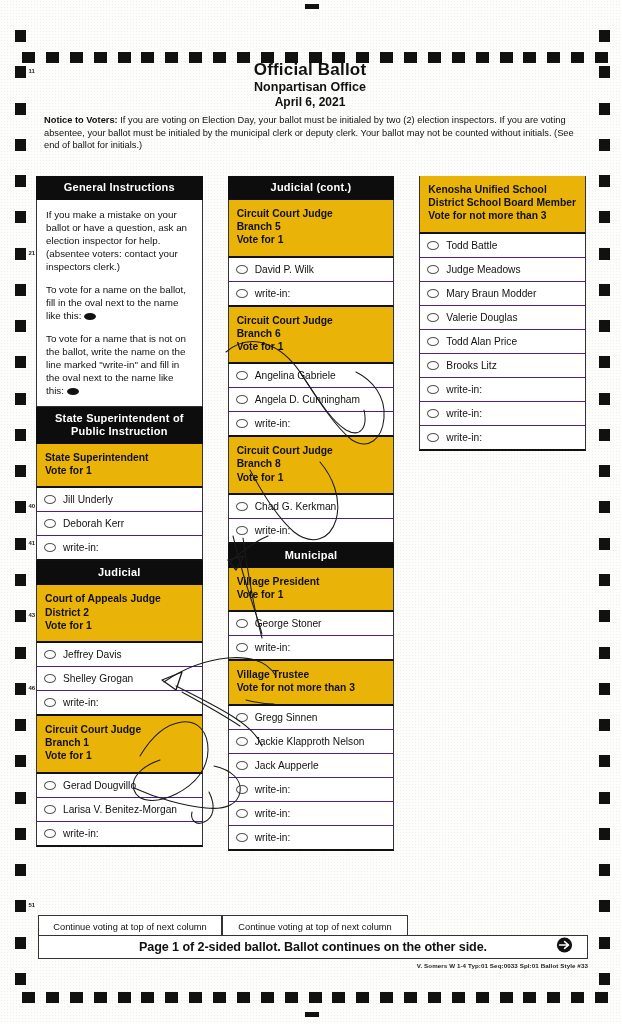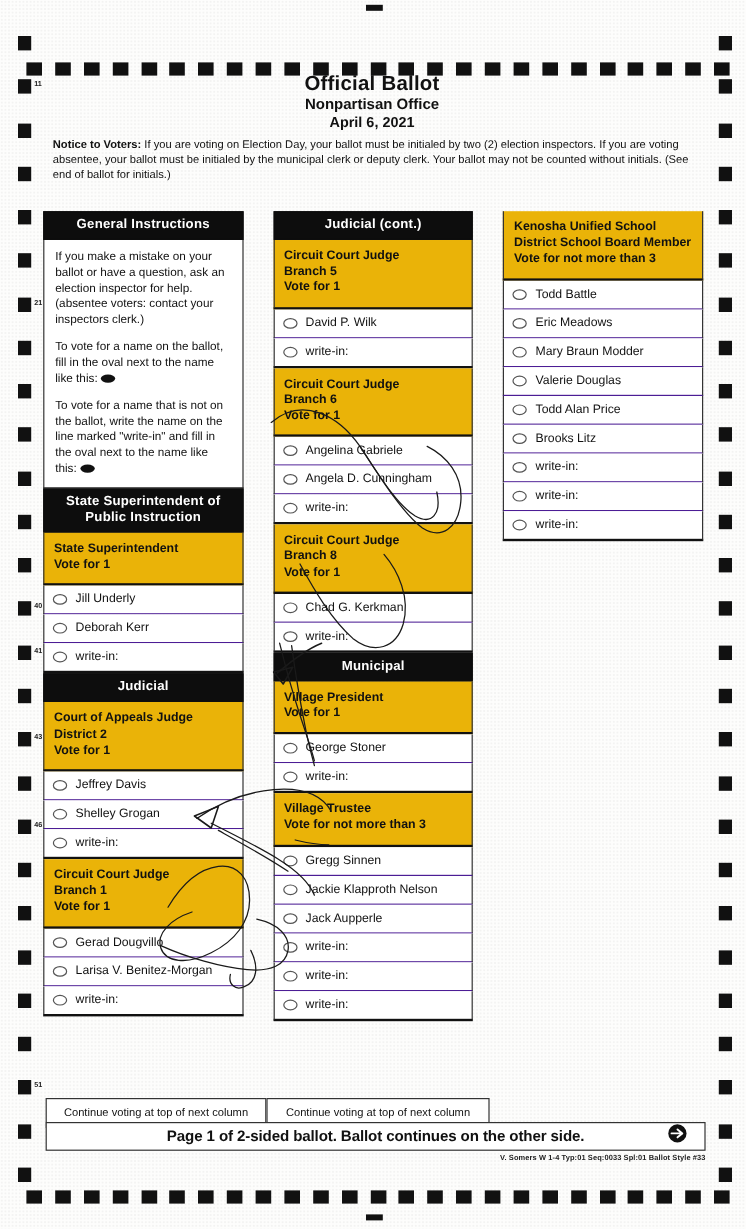--- a/index.html
+++ b/index.html
@@ -377,21 +377,21 @@
         <div class="office">
           <div>Kenosha Unified School District School Board Member</div>
           <div>Vote for not more than 3</div>
         </div>
         <div class="cand">
           <span class="oval"></span>
           <span>Todd Battle</span>
         </div>
         <div class="cand">
           <span class="oval"></span>
-          <span>Eric Meadows</span>
+          <span>Judge Meadows</span>
         </div>
         <div class="cand">
           <span class="oval"></span>
           <span>Mary Braun Modder</span>
         </div>
         <div class="cand">
           <span class="oval"></span>
           <span>Valerie Douglas</span>
         </div>
         <div class="cand">

